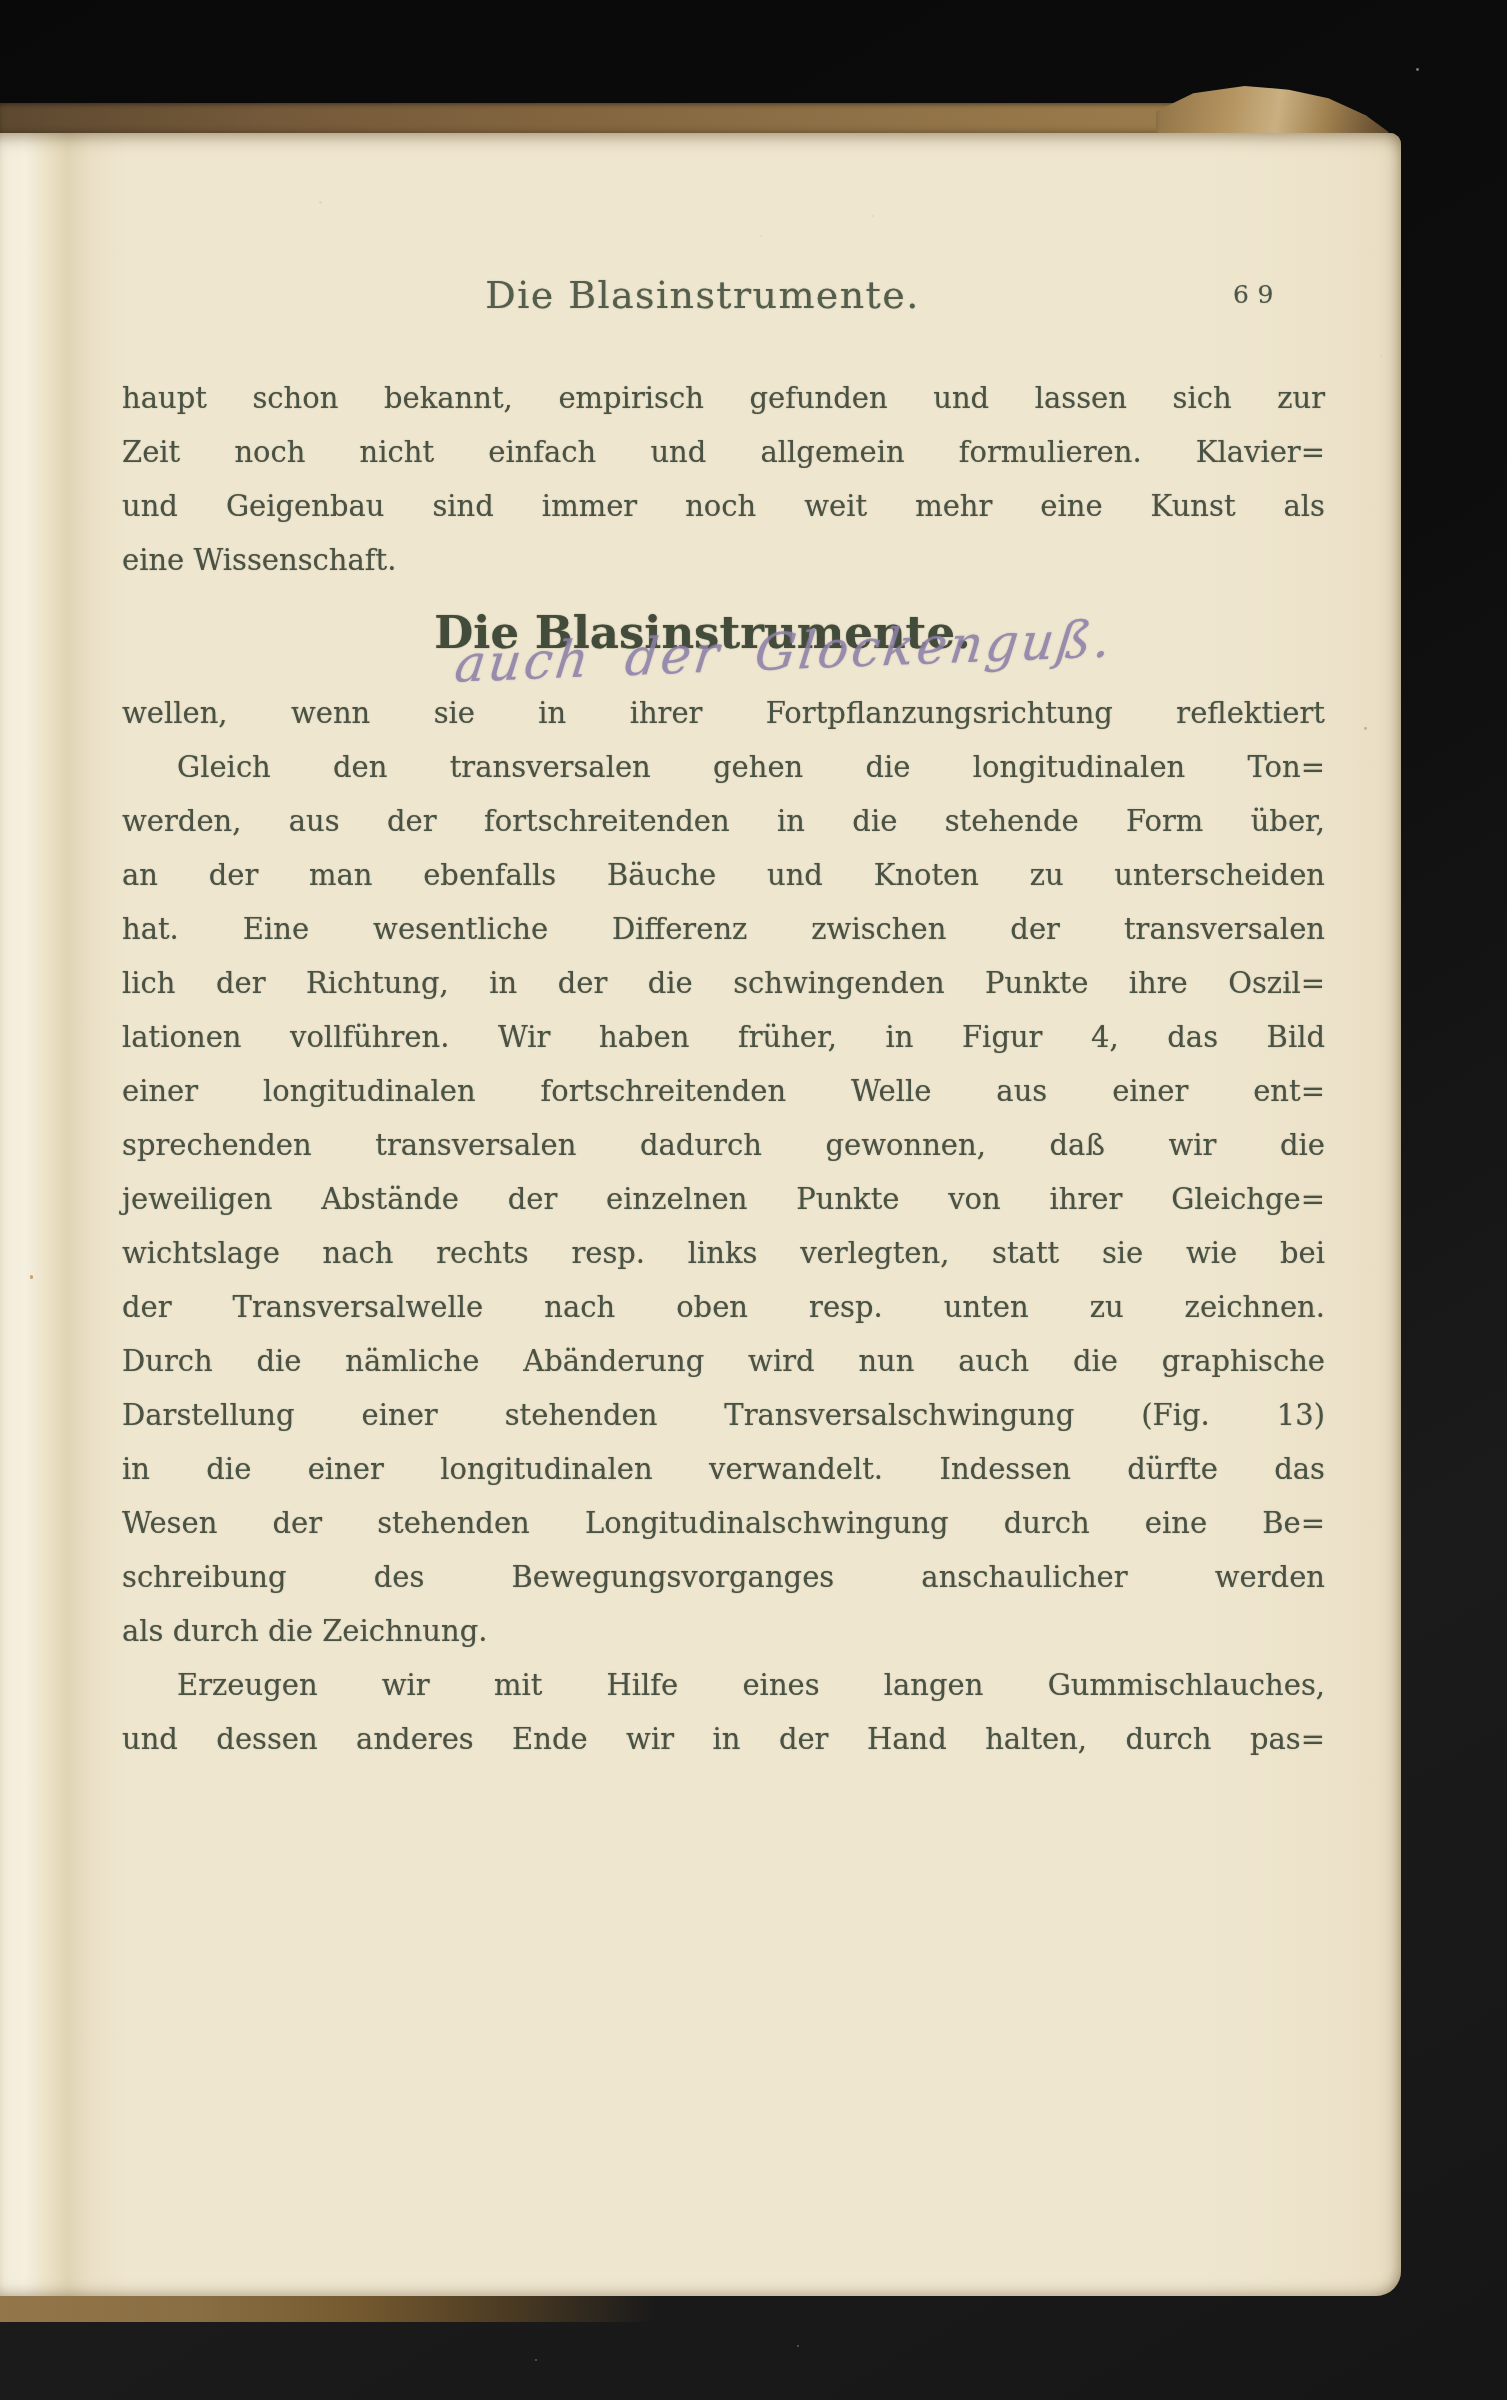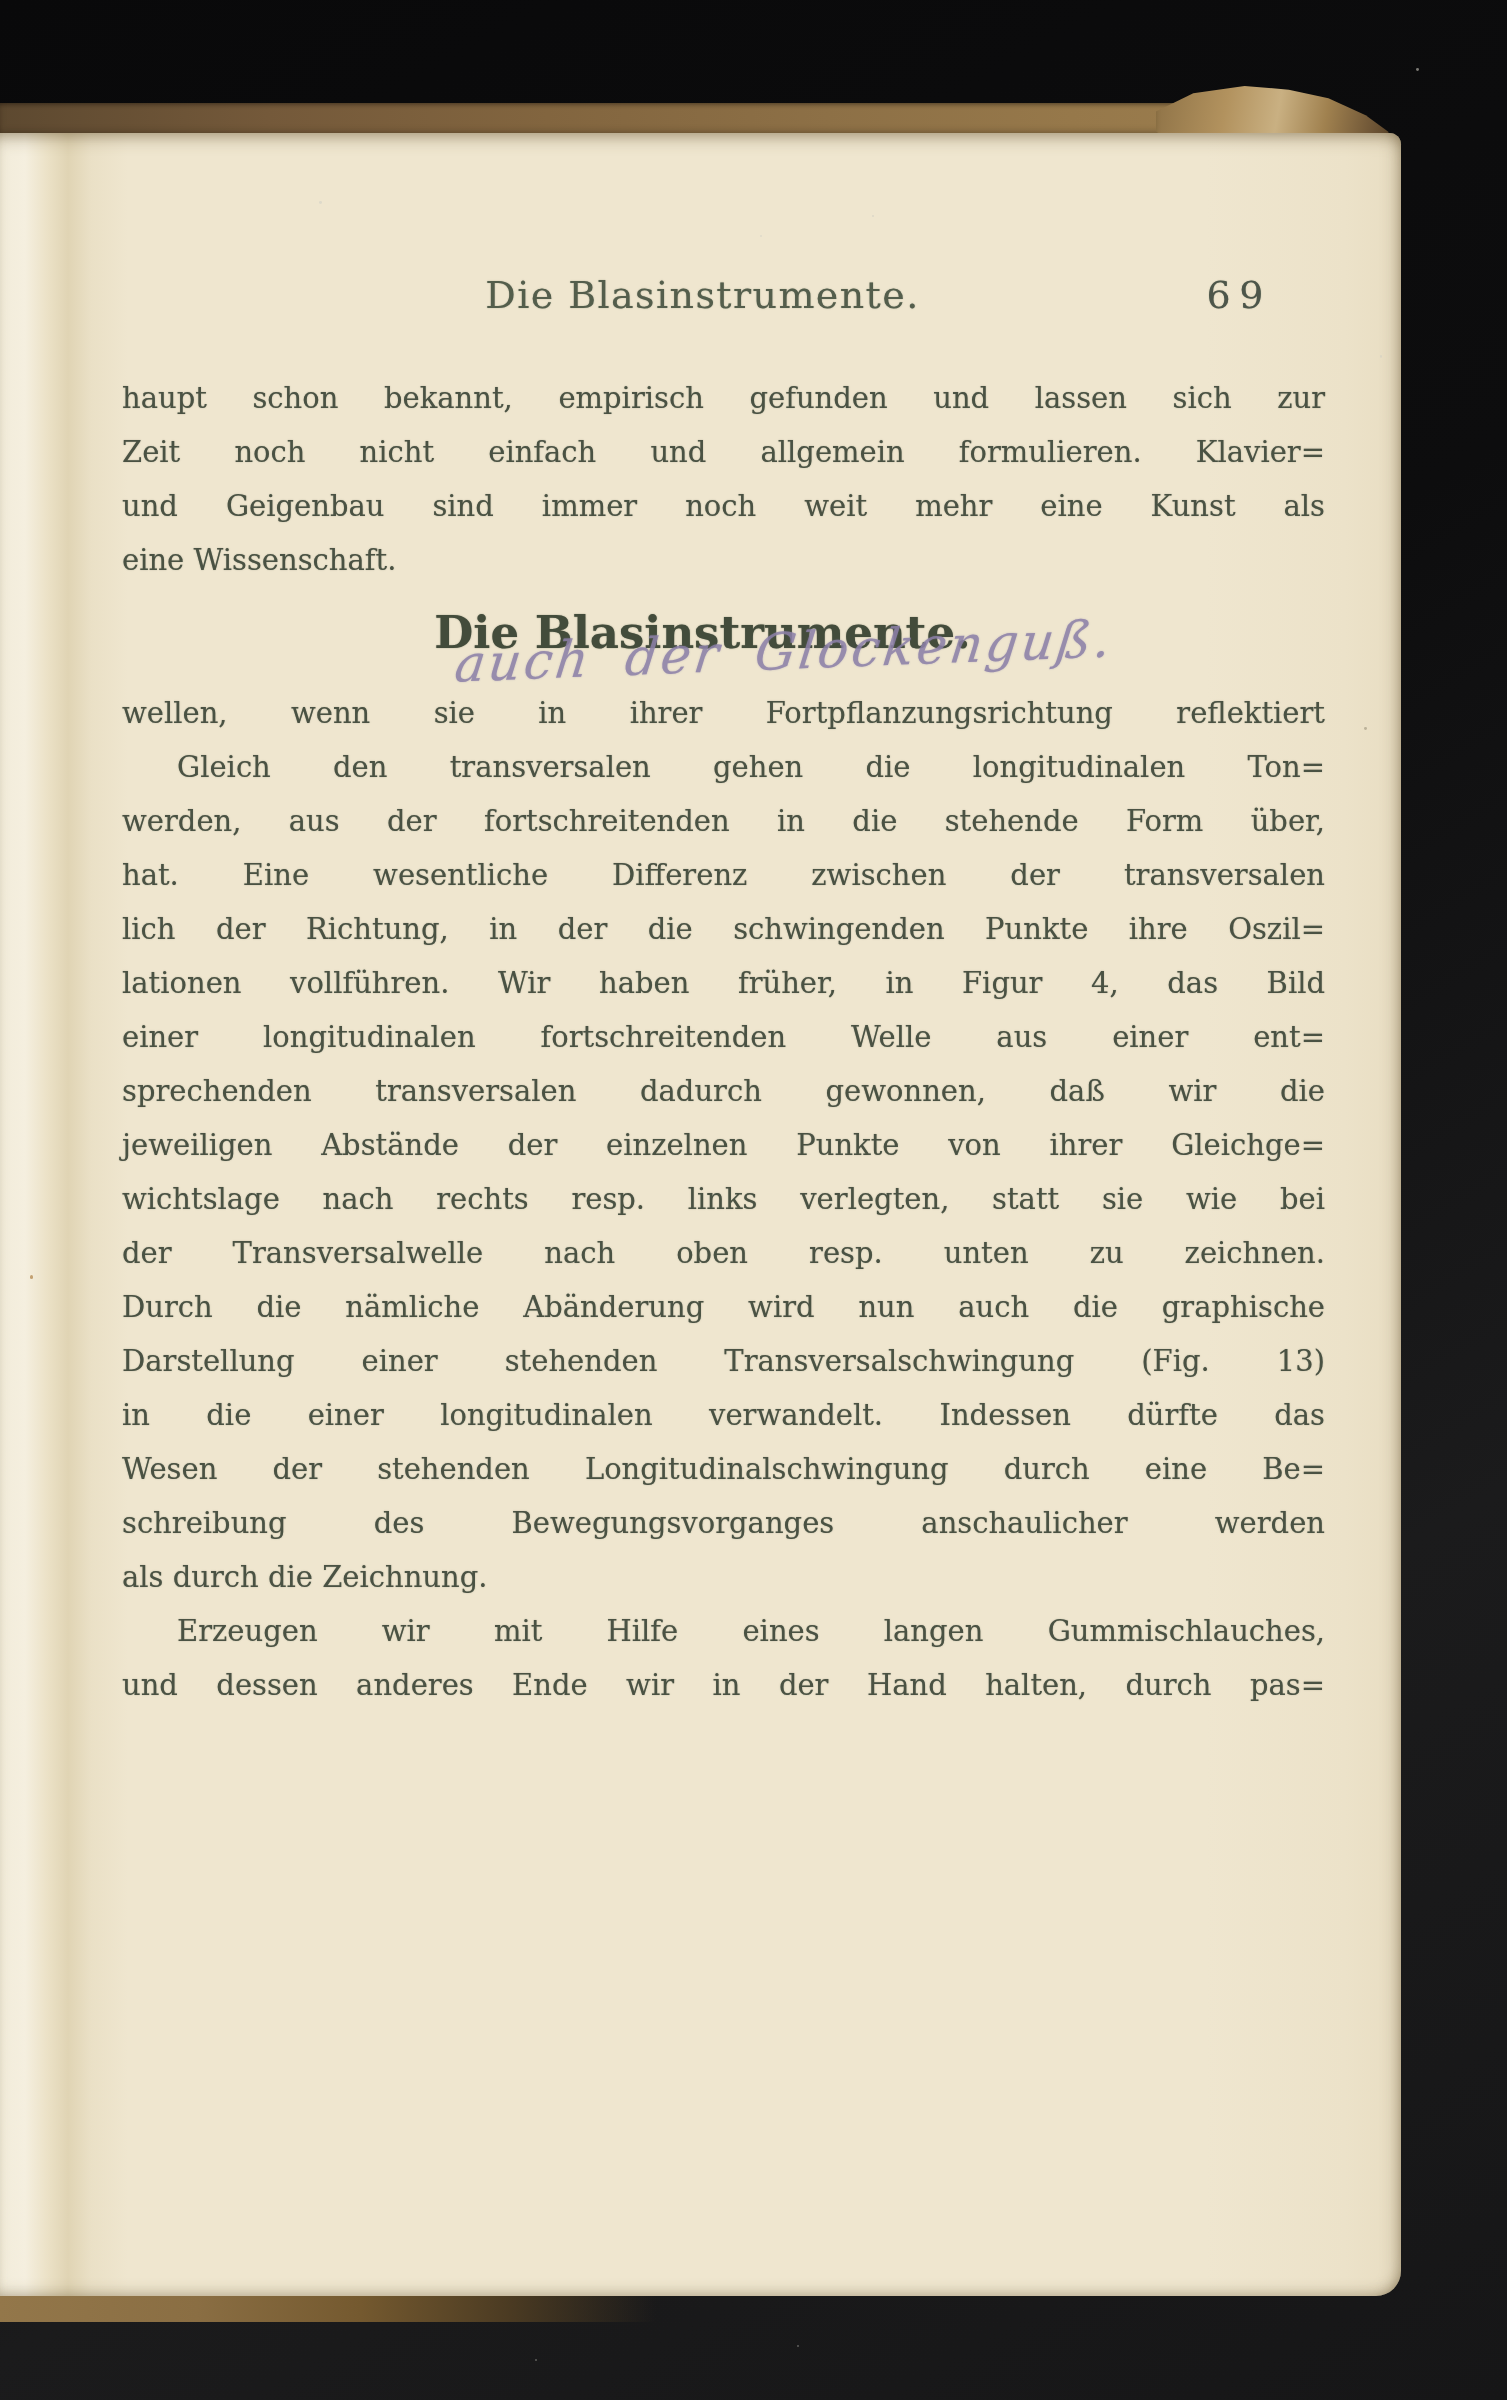--- a/index.html
+++ b/index.html
@@ -40,21 +40,21 @@
       inset 0 -11.4px 15px -10.5px rgba(95,78,42,.4);
   }
   .textblock{position:relative;margin-left:122px;width:1203px;color:#4a5243;}
   .running-row{position:relative;margin-top:139px;height:46px;}
   .running-head{
     display:block;text-align:center;transform:translateX(-21px);
     font-size:38px;line-height:46px;letter-spacing:1.4px;color:#545e4c;
     text-shadow:0 0 1.2px rgba(80,90,72,.55);
   }
   .page-number{
-    position:absolute;right:53px;top:0;font-size:38px;line-height:46px;
+    position:absolute;right:43px;top:0;font-size:25px;line-height:46px;
     letter-spacing:8.6px;color:#4d564a;text-shadow:0 0 1.1px rgba(80,90,72,.5);
   }
   .para{font-size:29px;line-height:54px;text-shadow:0 0 1.2px rgba(74,82,67,.5);}
   .para .line{text-align:justify;text-align-last:justify;white-space:normal;}
   .para .line.last-left{text-align-last:left;}
   .para .line.first-indent{text-indent:55px;}
   .p1{margin-top:53px;}
   .section-heading{
     margin:15px 0 0 0;font-size:45px;line-height:61px;font-weight:bold;
     text-align:center;transform:translateX(-21px);color:#434c3b;
@@ -109,20 +109,21 @@
           <div class="line">und Geigenbau sind immer noch weit mehr eine Kunst als</div>
           <div class="line last-left">eine Wissenschaft.</div>
         </div>
 
       <h2 class="section-heading">Die Blasinstrumente.</h2>
 
       <div class="para p2">
           <div class="line">wellen, wenn sie in ihrer Fortpflanzungsrichtung reflektiert</div>
           <div class="line first-indent">Gleich den transversalen gehen die longitudinalen Ton=</div>
           <div class="line">werden, aus der fortschreitenden in die stehende Form über,</div>
+          <div class="line">an der man ebenfalls Bäuche und Knoten zu unterscheiden</div>
           <div class="line">hat. Eine wesentliche Differenz zwischen der transversalen</div>
           <div class="line">lich der Richtung, in der die schwingenden Punkte ihre Oszil=</div>
           <div class="line">lationen vollführen. Wir haben früher, in Figur 4, das Bild</div>
           <div class="line">einer longitudinalen fortschreitenden Welle aus einer ent=</div>
           <div class="line">sprechenden transversalen dadurch gewonnen, daß wir die</div>
           <div class="line">jeweiligen Abstände der einzelnen Punkte von ihrer Gleichge=</div>
           <div class="line">wichtslage nach rechts resp. links verlegten, statt sie wie bei</div>
           <div class="line">der Transversalwelle nach oben resp. unten zu zeichnen.</div>
           <div class="line">Durch die nämliche Abänderung wird nun auch die graphische</div>
           <div class="line">Darstellung einer stehenden Transversalschwingung (Fig. 13)</div>

